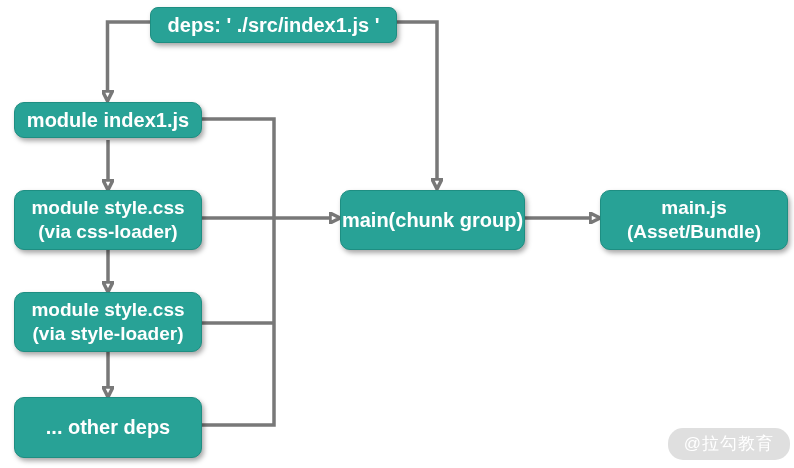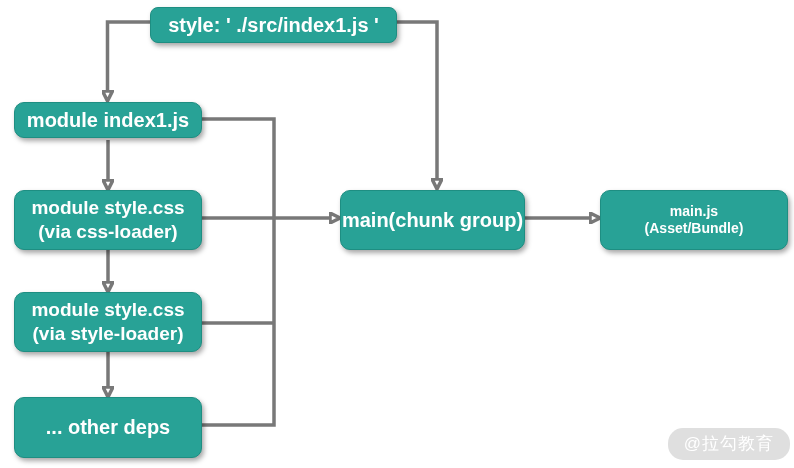--- a/index.html
+++ b/index.html
@@ -42,21 +42,21 @@
     white-space: pre-line;
     box-shadow: 2px 3px 5px rgba(0,0,0,0.35);
     line-height: 1.25;
   }
   .node-entry          { left: 150px; top: 7px;   width: 247px; height: 36px; font-size: 20px; border-radius: 8px; }
   .node-module-index1  { left: 14px;  top: 102px; width: 188px; height: 36px; font-size: 20px; }
   .node-css-loader     { left: 14px;  top: 190px; width: 188px; height: 60px; font-size: 19px; }
   .node-style-loader   { left: 14px;  top: 292px; width: 188px; height: 60px; font-size: 19px; }
   .node-other-deps     { left: 14px;  top: 397px; width: 188px; height: 61px; font-size: 20px; }
   .node-chunk-group    { left: 340px; top: 190px; width: 185px; height: 60px; font-size: 20px; }
-  .node-asset-bundle   { left: 600px; top: 190px; width: 188px; height: 60px; font-size: 14px; }
+  .node-asset-bundle   { left: 600px; top: 190px; width: 188px; height: 60px; font-size: 19px; }
   .watermark {
     position: absolute;
     z-index: 3;
     right: 4px;
     bottom: 8px;
     background: rgba(185,185,185,0.45);
     color: #ffffff;
     font-size: 17px;
     padding: 4px 16px 5px 16px;
     border-radius: 15px;
@@ -86,21 +86,21 @@
     <path d="M108,352 L108,388" marker-end="url(#arrow)"></path>
 
     <path d="M202,119 L274,119 L274,425 L202,425"></path>
     <path d="M202,323 L274,323"></path>
 
     <path d="M202,218 L331,218" marker-end="url(#arrow)"></path>
 
     <path d="M525,218 L591,218" marker-end="url(#arrow)"></path>
   </svg>
 
-  <div class="node node-entry">style: ' ./src/index1.js '</div>
+  <div class="node node-entry">deps: ' ./src/index1.js '</div>
 
   <div class="node node-module-index1">module index1.js</div>
 
   <div class="node node-css-loader">module style.css
 (via css-loader)</div>
 
   <div class="node node-style-loader">module style.css
 (via style-loader)</div>
 
   <div class="node node-chunk-group">main(chunk group)</div>

